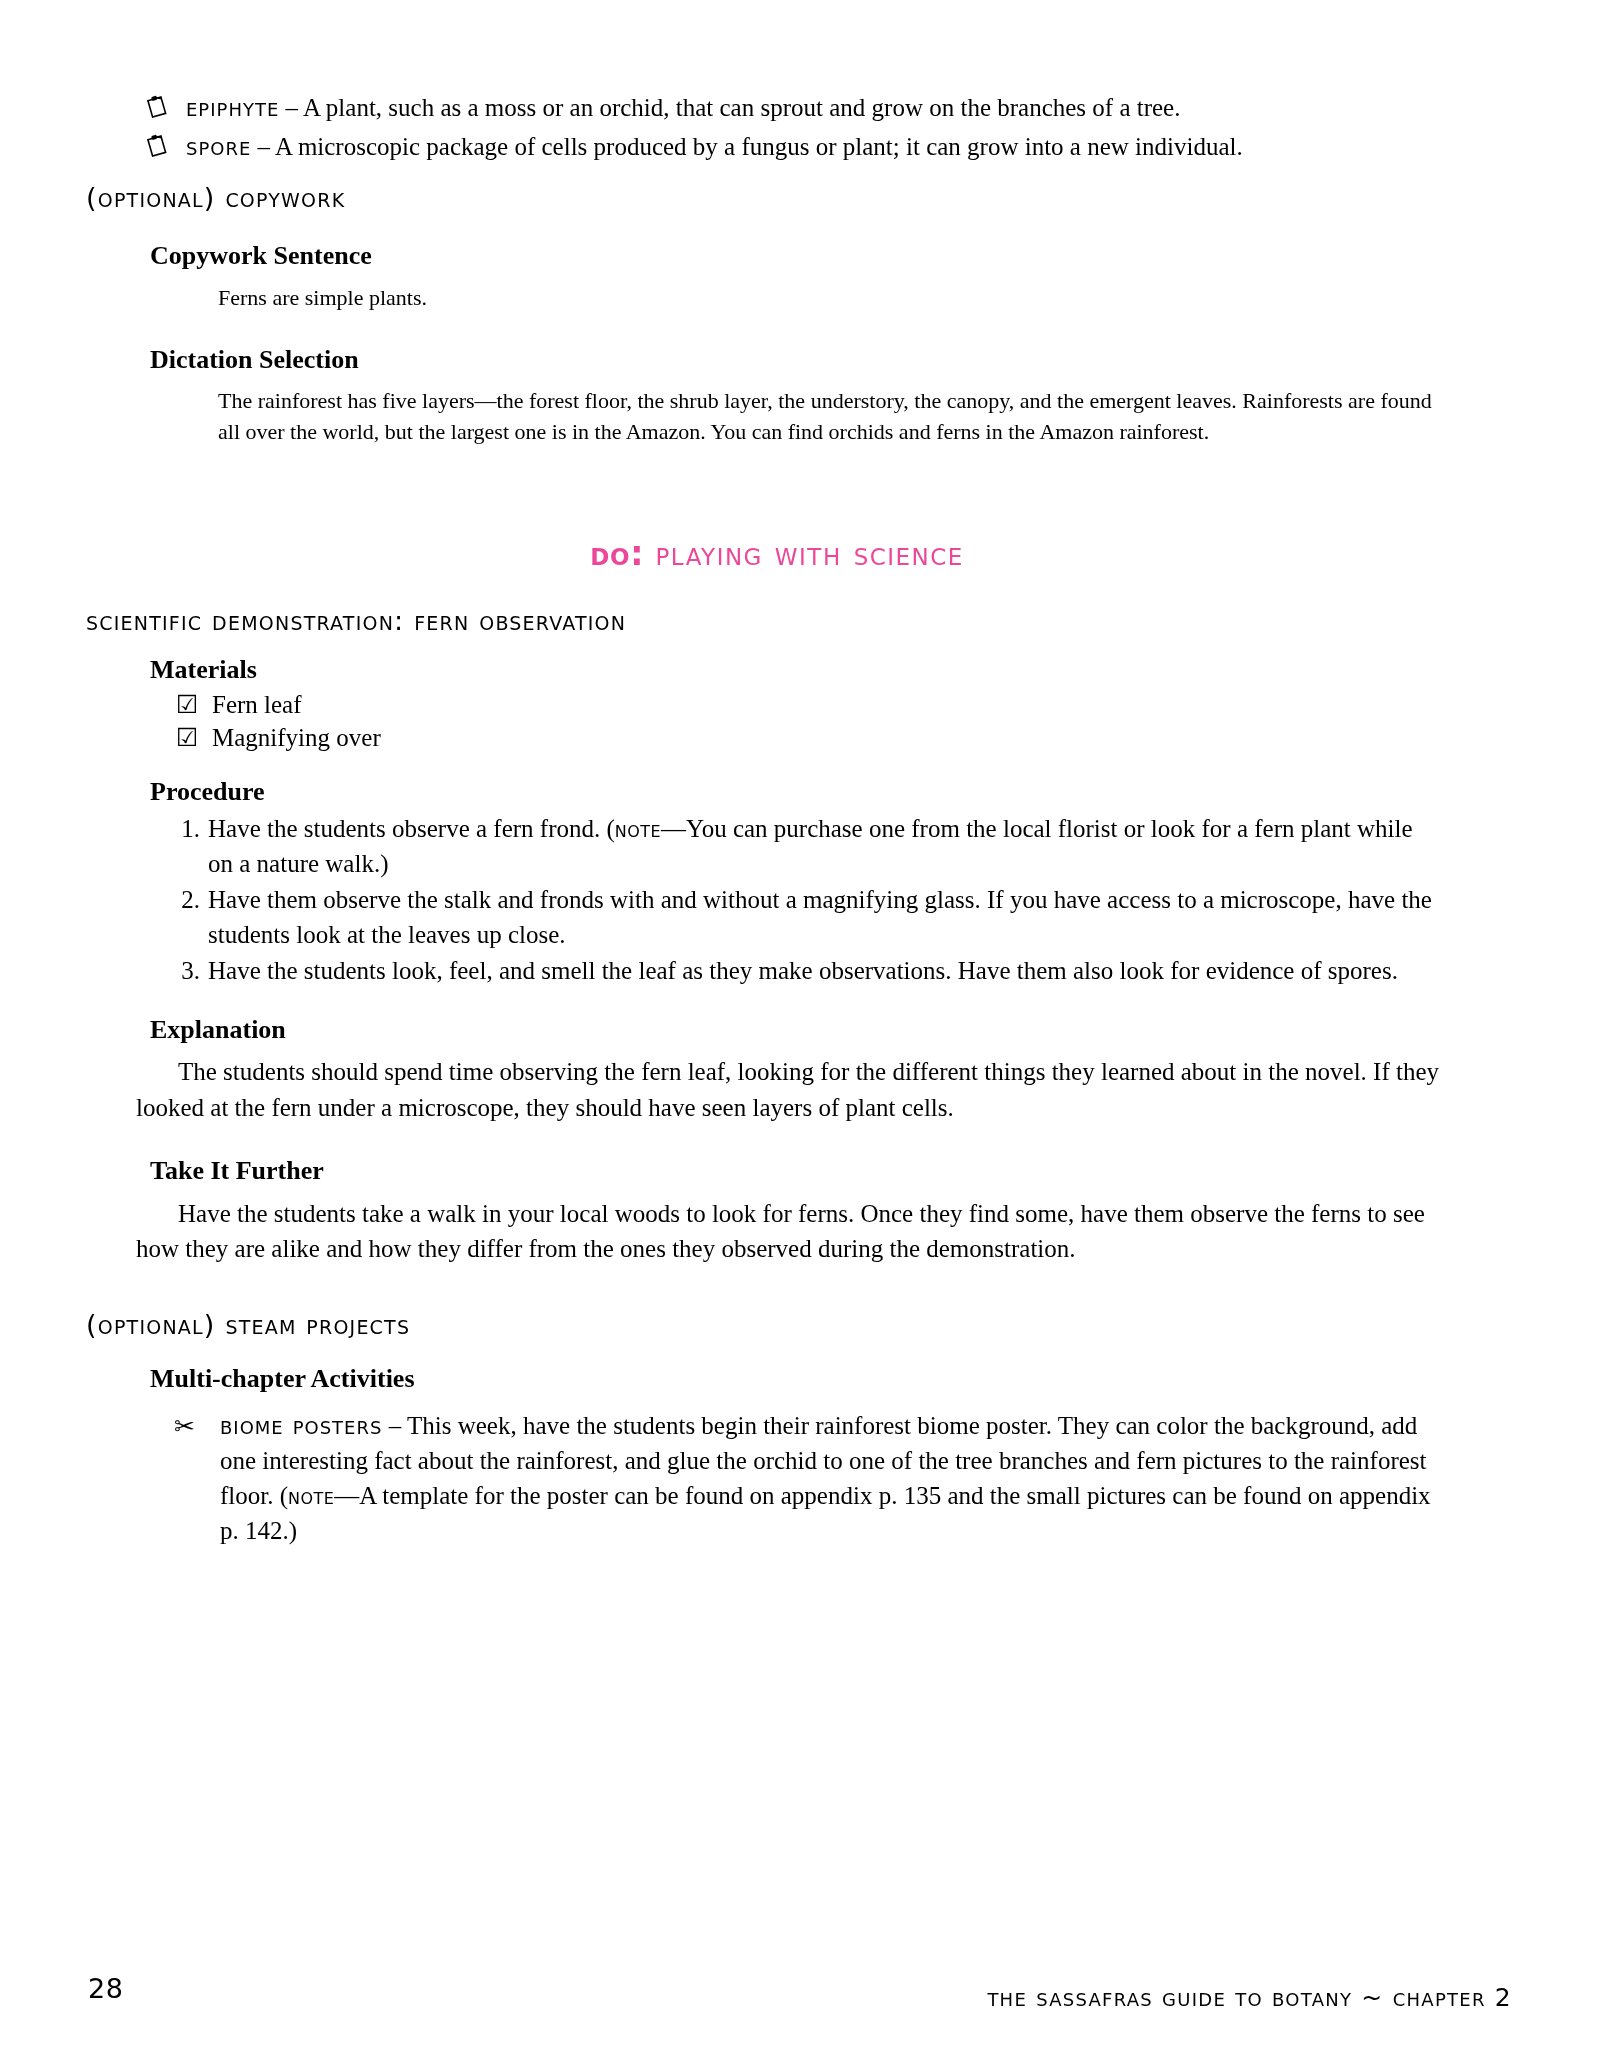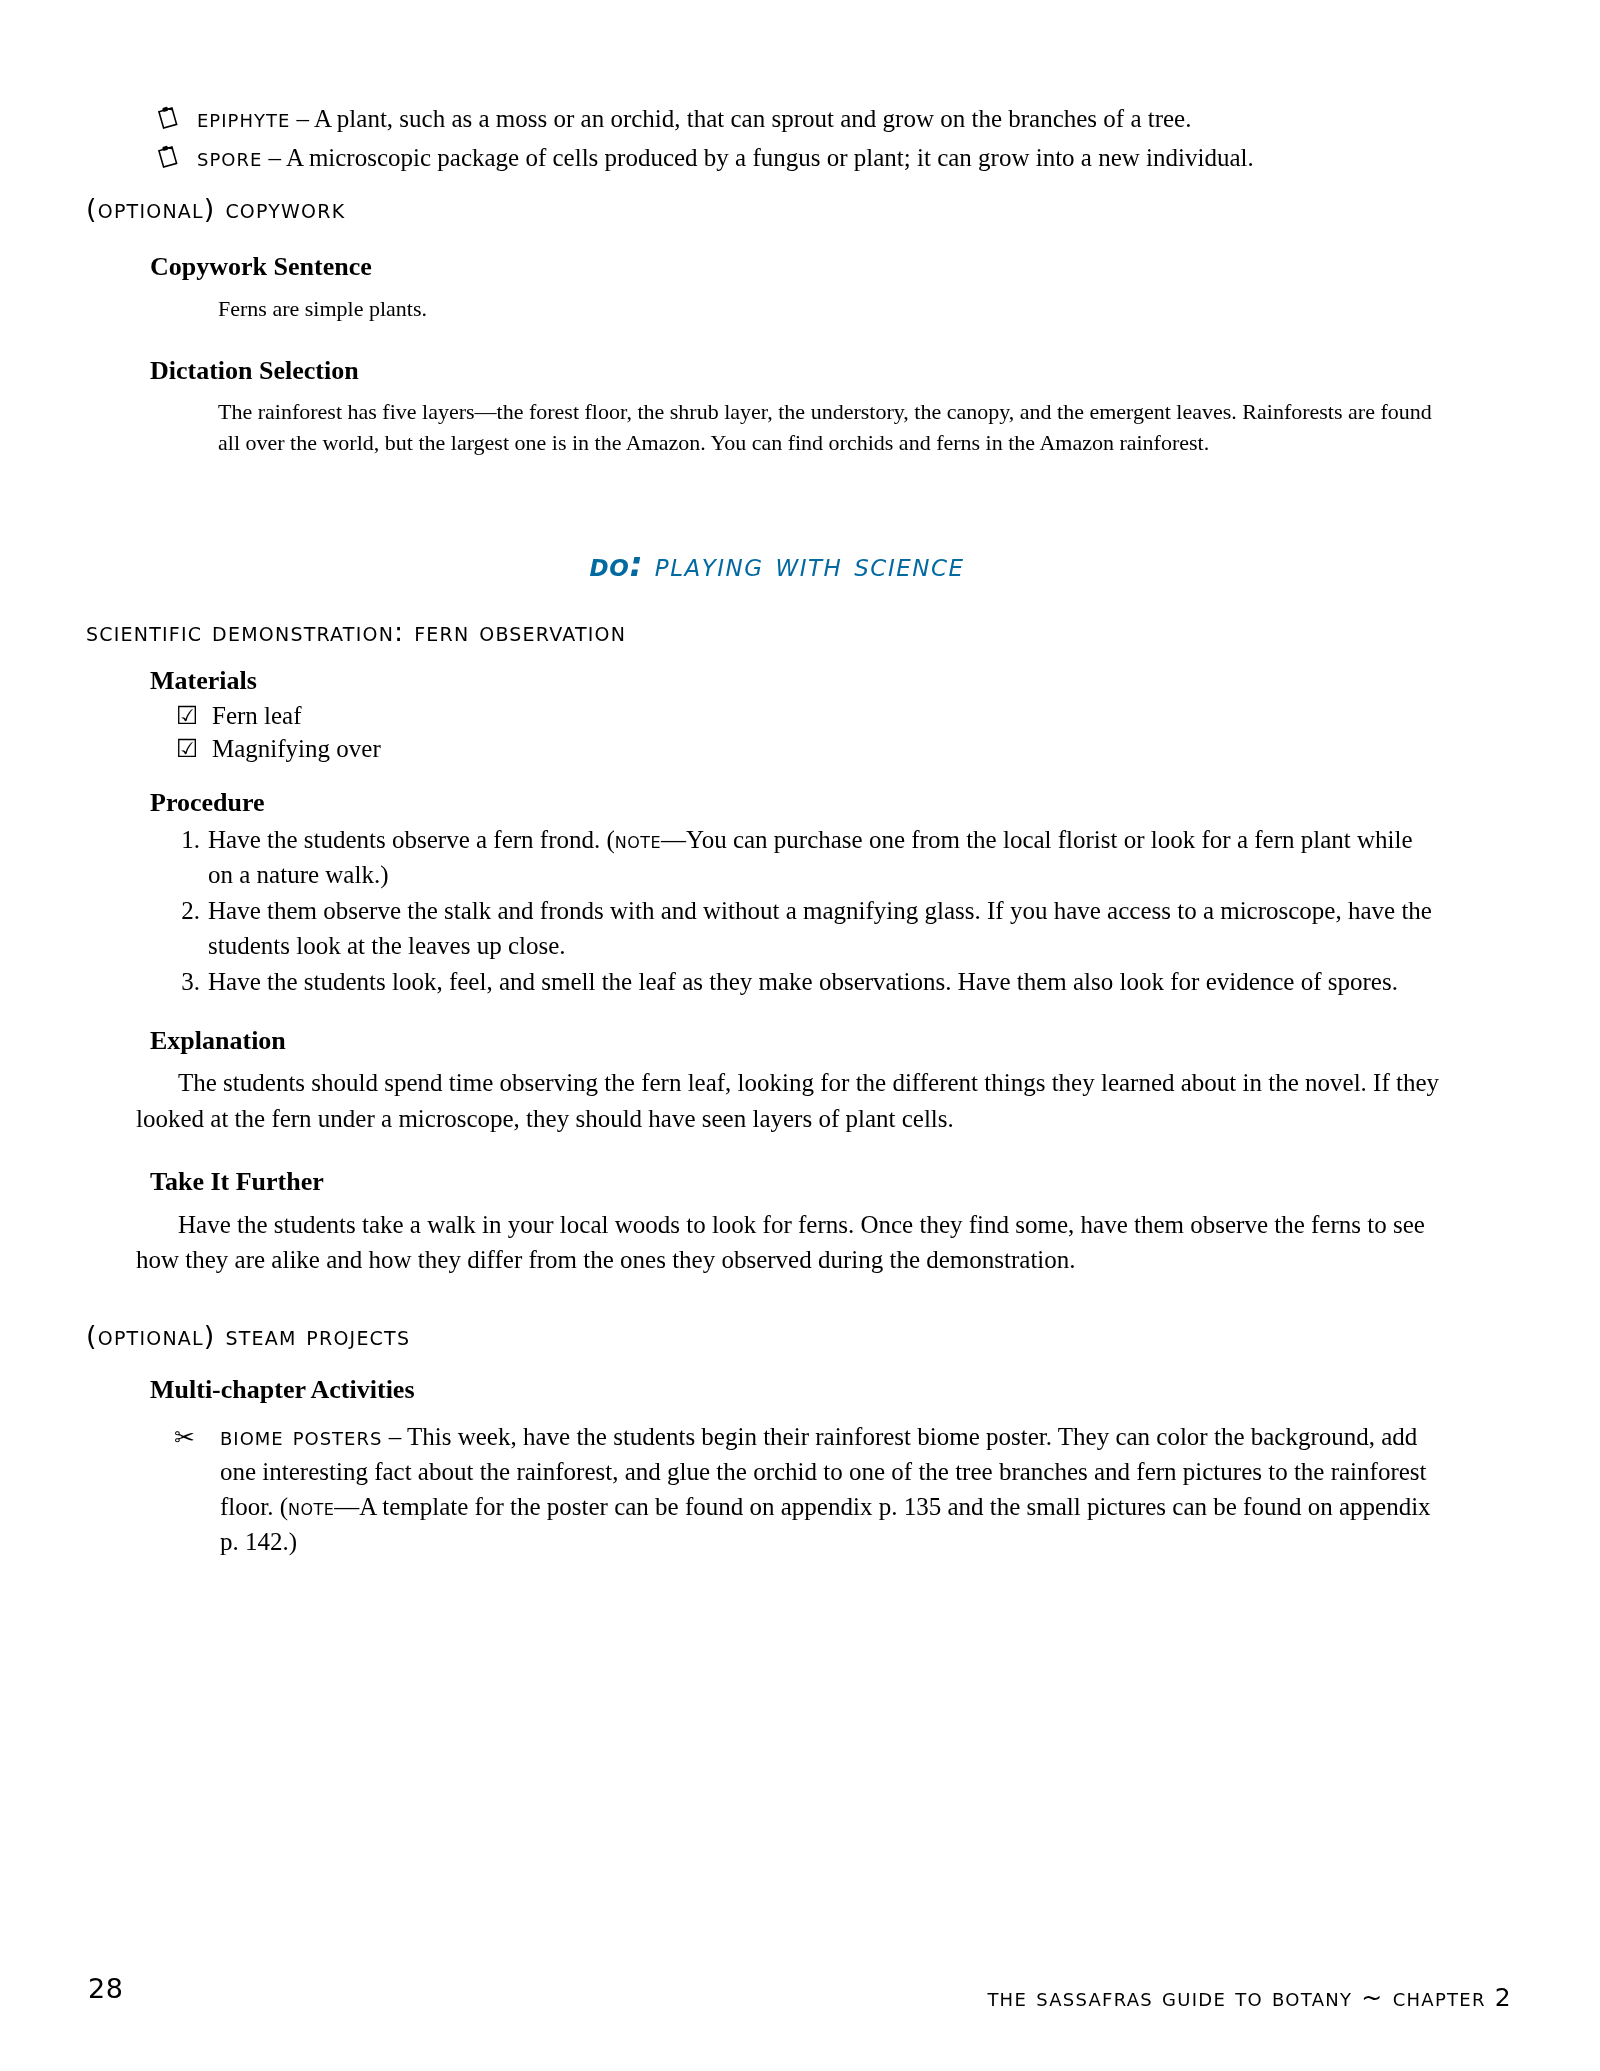--- a/index.html
+++ b/index.html
@@ -22,22 +22,21 @@
     left: 112px;
     top: 0;
     width: 1330px;
   }
 
   
   .display {
     font-family: "DejaVu Sans", "Liberation Sans", sans-serif;
     font-weight: 400;
     letter-spacing: 0.03em;
-    color: #0369a1;
-    font-style: italic;
+    color: #ec4899;
   }
   .sc {
     
     font-family: "DejaVu Sans", "Liberation Sans", sans-serif;
     font-variant: small-caps;
     text-transform: lowercase;
     letter-spacing: 0.045em;
   }
 
   .h-section {
@@ -72,21 +71,21 @@
   .body-text {
     font-size: 22px;
     line-height: 1.40;
     text-align: left;
   }
 
   
   .indent-1 { margin-left: 38px; }   
   .indent-2 { margin-left: 68px; }   
 
-  .def-list { margin: 15px; padding: 0; list-style: none; }
+  .def-list { margin: 4px; padding: 0; list-style: none; }
   .def-item {
     position: relative;
     padding-left: 70px;
     margin-bottom: 4px;
     font-size: 25px;
     line-height: 1.40;
   }
   .def-item .bullet-icon {
     position: absolute;
     left: 28px;

